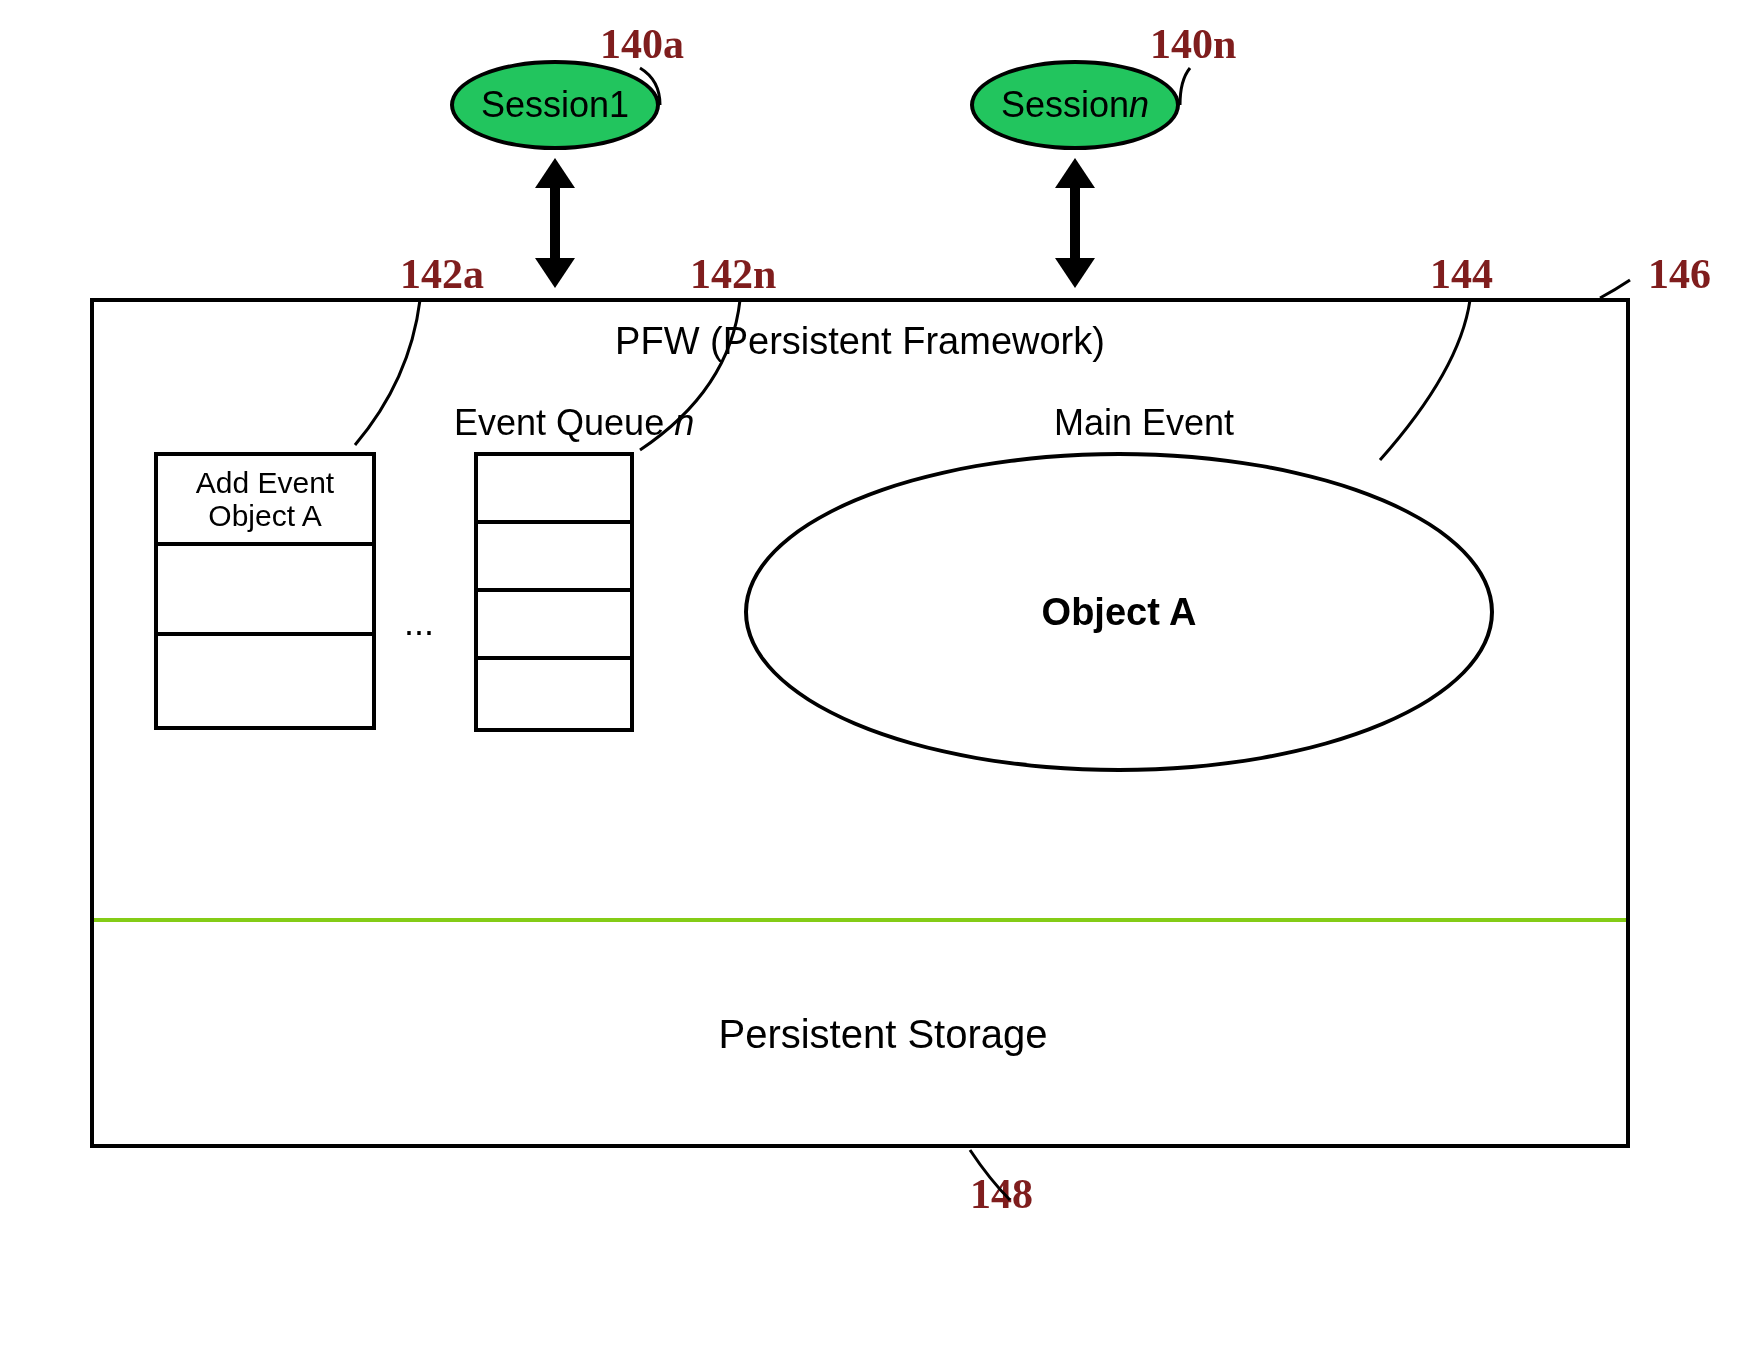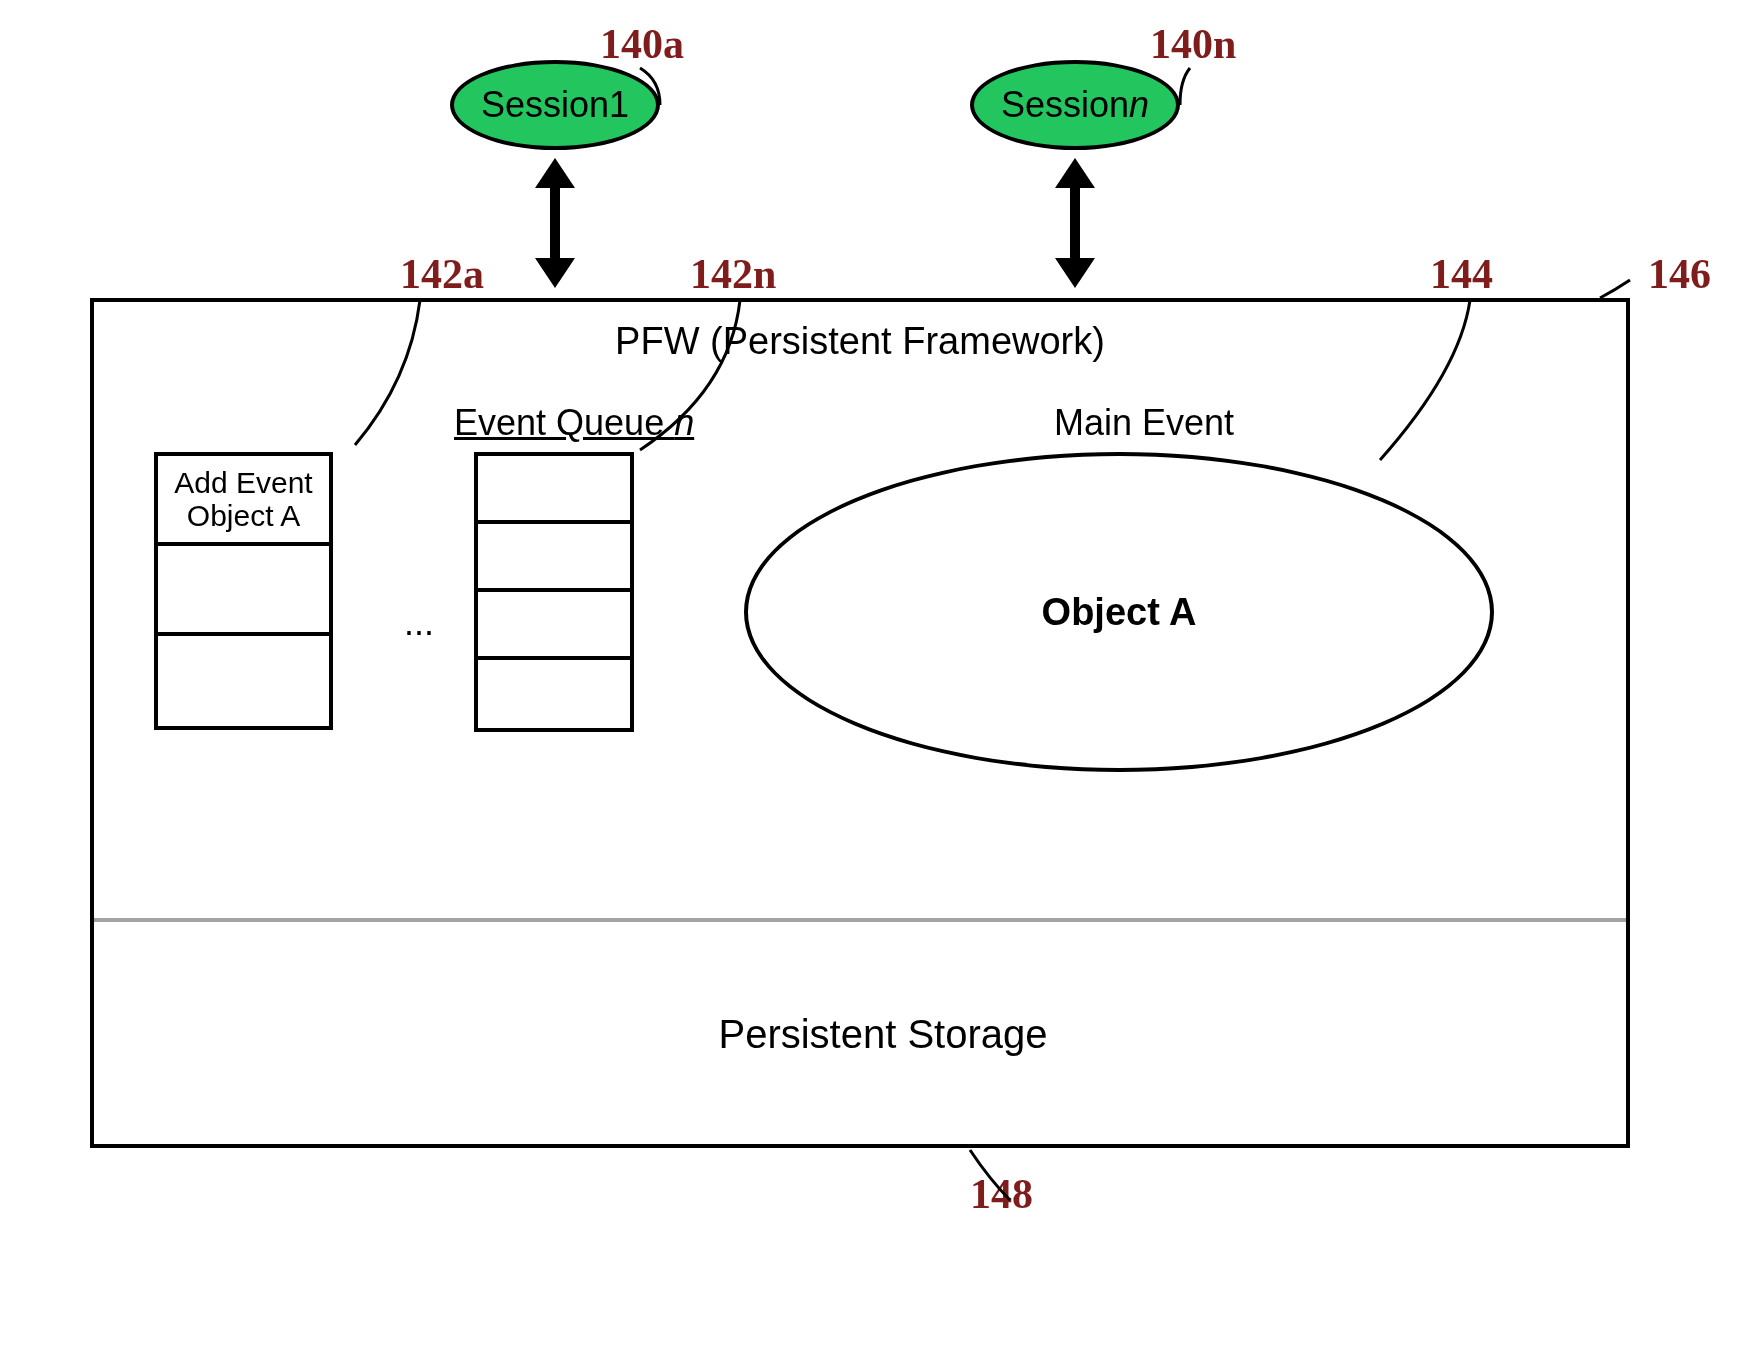--- a/index.html
+++ b/index.html
@@ -70,21 +70,21 @@
     height: 850px;
     border: 4px solid #000;
     background: #fff;
   }
   
   .pfw {
     position: absolute;
     left: 0; top: 0;
     width: 100%;
     height: 620px;
-    border-bottom: 4px solid #a3a3a3;
+    border-bottom: 4px solid #84cc16;
   }
   .pfw-title {
     position: absolute;
     width: 100%;
     top: 18px;
     text-align: center;
     font-size: 38px;
   }
   
   .eq-label {
@@ -177,34 +177,34 @@
   <div class="refnum" style="left:360px; top:250px;margin-left:40px;">142a</div>
   <div class="refnum" style="left:690px; top:250px;">142n</div>
   <div class="refnum" style="left:1430px; top:250px;">144</div>
   <div class="refnum" style="left:1648px; top:250px;">146</div>
 
   <div class="outerbox">
 
     <div class="pfw">
       <div class="pfw-title">PFW (Persistent Framework)</div>
 
-      <div class="queue" style="left:60px; top:150px; width:179px;">
+      <div class="queue" style="left:60px; top:150px; width:222px;">
         <div class="cell" style="height:90px;">
           <div>
             <div>Add Event</div>
             <div>Object A</div>
           </div>
         </div>
         <div class="cell" style="height:90px;"></div>
         <div class="cell" style="height:90px;"></div>
       </div>
 
       <div class="ellipsis" style="left:310px; top:300px;">...</div>
 
-      <div class="eq-label" style="left:360px; top:100px;text-decoration:underline;">
+      <div class="eq-label" style="left:360px; top:100px;">
         <span>Event Queue </span><span style="font-style:italic;">n</span>
       </div>
       <div class="queue" style="left:380px; top:150px; width:160px;">
         <div class="cell"></div>
         <div class="cell"></div>
         <div class="cell"></div>
         <div class="cell"></div>
       </div>
 
       <div class="main-cache-label" style="left:960px; top:100px;">Main Event</div>

